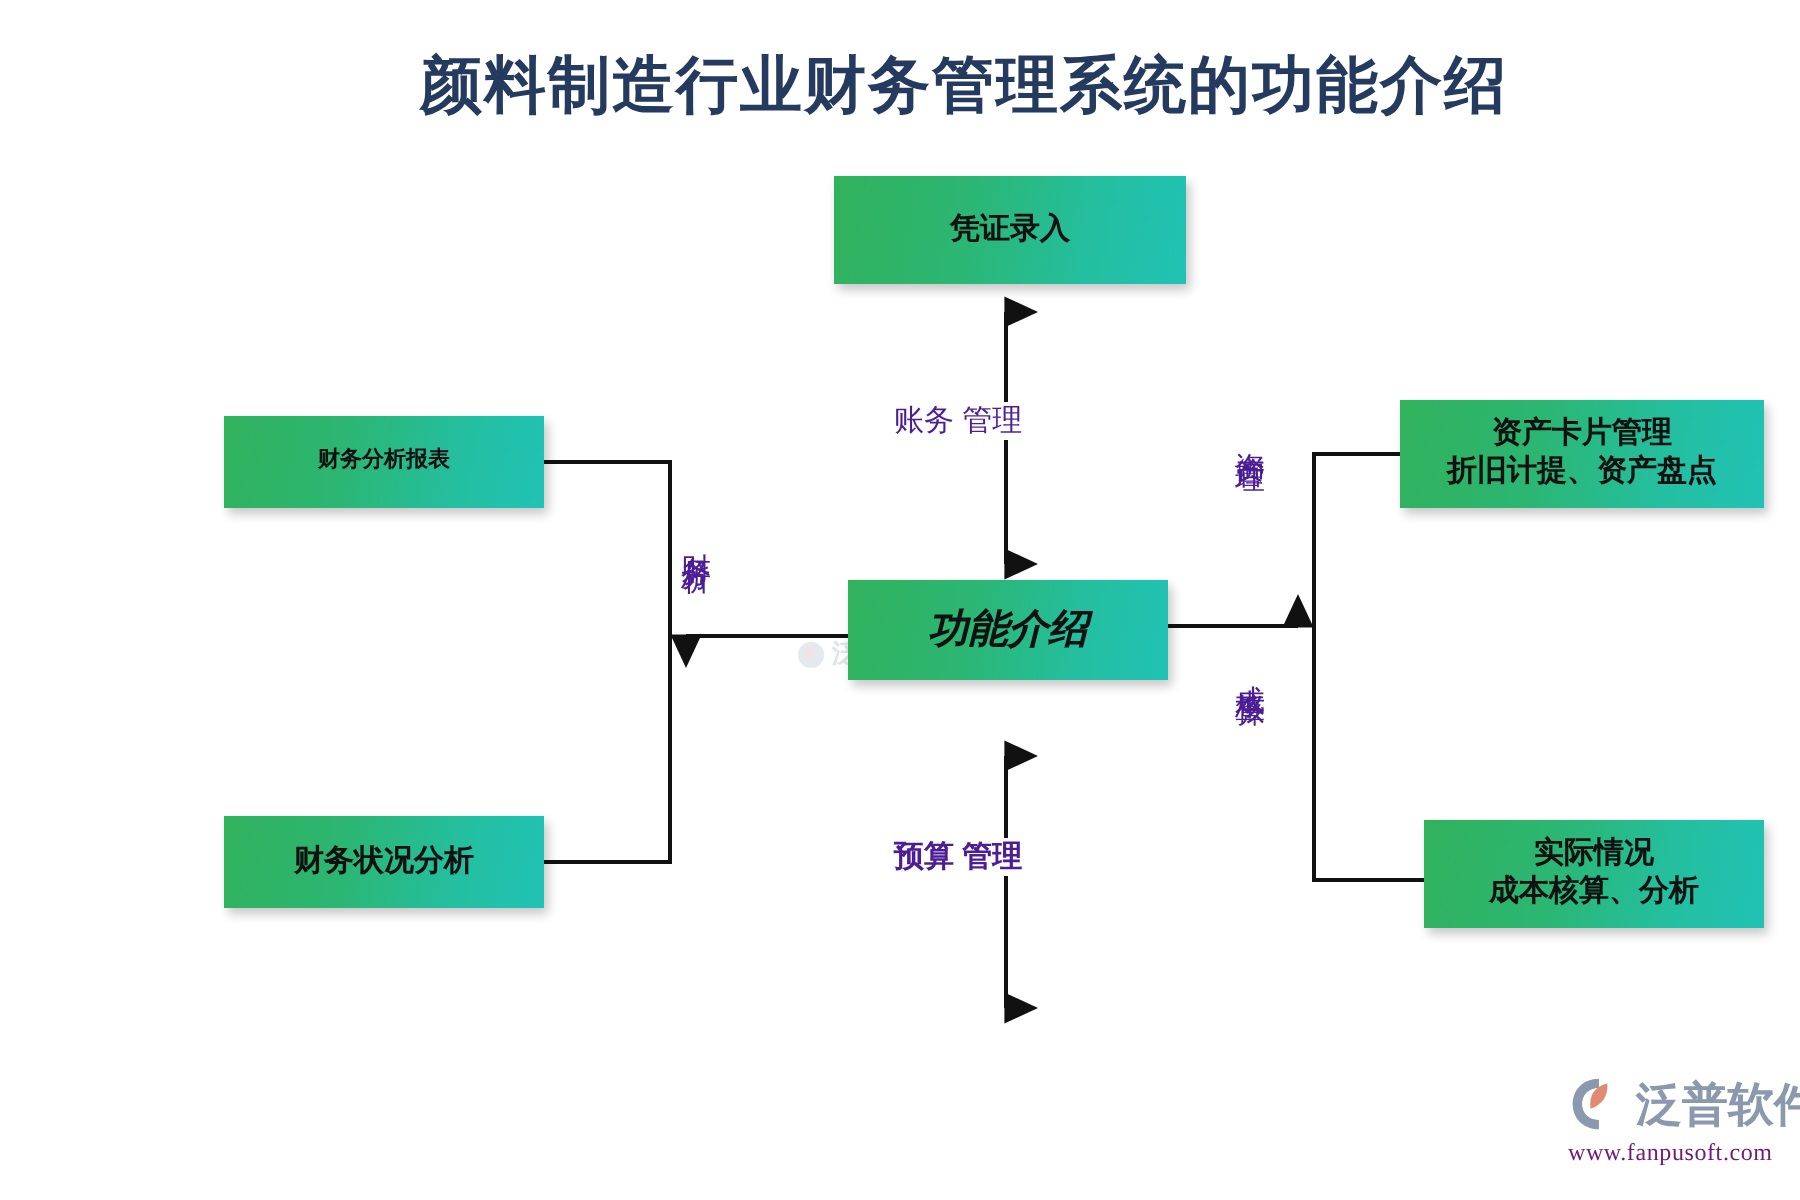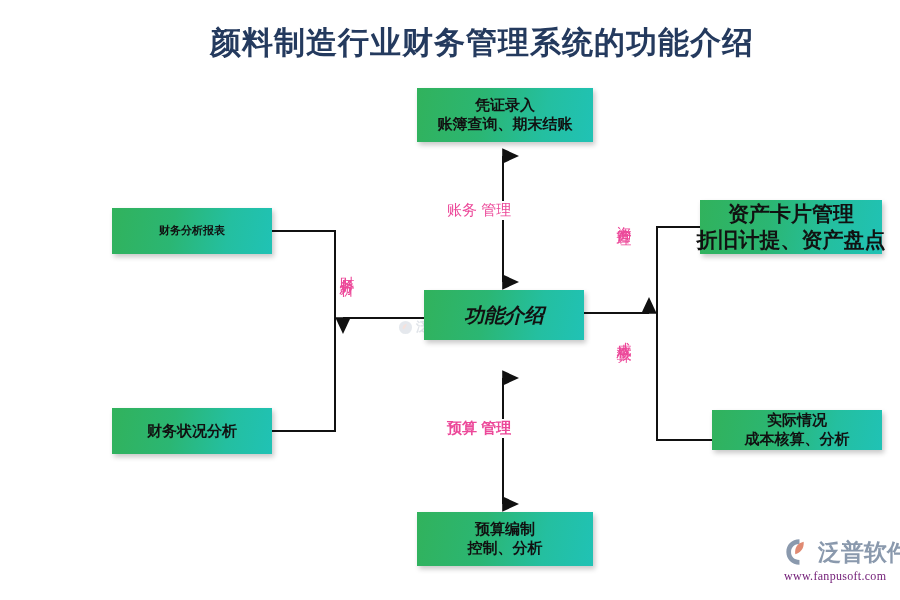--- a/index.html
+++ b/index.html
@@ -51,38 +51,38 @@
     box-shadow: 2px 3px 5px rgba(0,0,0,0.22);
     text-align: center;
     z-index: 6;
   }
   .node .ln { display: block; white-space: nowrap; }
 
   #node-voucher   { left: 385px; top: 88px;  width: 176px; height: 54px;  font-size: 15px; }
   #node-center    { left: 392px; top: 290px; width: 160px; height: 50px;  font-size: 20px; font-style: italic; }
   #node-finreport { left: 80px;  top: 208px; width: 160px; height: 46px;  font-size: 11px; }
   #node-finstatus { left: 80px;  top: 408px; width: 160px; height: 46px;  font-size: 15px; font-family: Liberation Serif, serif; }
-  #node-asset     { left: 668px; top: 200px; width: 182px; height: 54px;  font-size: 21px; }
-  #node-cost      { left: 680px; top: 410px; width: 170px; height: 40px;  font-size: 15px; }
+  #node-asset     { left: 668px; top: 200px; width: 182px; height: 54px;  font-size: 15px; }
+  #node-cost      { left: 680px; top: 410px; width: 170px; height: 54px;  font-size: 15px; }
   #node-budget    { left: 385px; top: 512px; width: 176px; height: 54px;  font-size: 15px; }
 
   
   #wires {
     position: absolute;
     left: 0;
     top: 0;
     width: 900px;
     height: 600px;
     z-index: 3;
   }
 
   
   .edge-label {
     position: absolute;
-    color: #ec4899;
+    color: #4c1d95;
     font-size: 15px;
     white-space: nowrap;
     z-index: 7;
     background: #ffffff;
     padding: 0 2px;
   }
   .edge-label.vert {
     writing-mode: vertical-rl;
     text-orientation: upright;
     letter-spacing: 2px;
@@ -190,21 +190,20 @@
   <div id="watermark">
     <svg width="15" height="15" viewBox="0 0 24 24">
       <path d="M12,1.5 A10.5,10.5 0 1,0 12,22.5 A10.5,10.5 0 1,0 12,1.5 Z" fill="#aab6c6"></path>
       <path d="M14,6 C9,7 6.5,10 7.5,15 C11,14 13.5,11 14,6 Z" fill="#e0a090"></path>
     </svg>
     <span class="wm-text">泛普软件</span>
   </div>
 
   <div class="node" id="node-voucher">
     <span class="ln">凭证录入</span>
-    <span class="ln">账簿查询、期末结账</span>
   </div>
 
   <div class="node" id="node-center">
     <span class="ln">功能介绍</span>
   </div>
 
   <div class="node" id="node-finreport">
     <span class="ln">财务分析报表</span>
   </div>
 
@@ -215,24 +214,20 @@
   <div class="node" id="node-asset">
     <span class="ln">资产卡片管理</span>
     <span class="ln">折旧计提、资产盘点</span>
   </div>
 
   <div class="node" id="node-cost">
     <span class="ln">实际情况</span>
     <span class="ln">成本核算、分析</span>
   </div>
 
-  <div class="node" id="node-budget">
-    <span class="ln">预算编制</span>
-    <span class="ln">控制、分析</span>
-  </div>
 
   <div class="edge-label" id="lbl-account">账务  管理</div>
 
   <div class="edge-label" id="lbl-budget">预算  管理</div>
 
   <div class="edge-label vert" id="lbl-finance">财务分析</div>
 
   <div class="edge-label vert" id="lbl-assetmg">资产管理</div>
 
   <div class="edge-label vert" id="lbl-costacc">成本核算</div>

